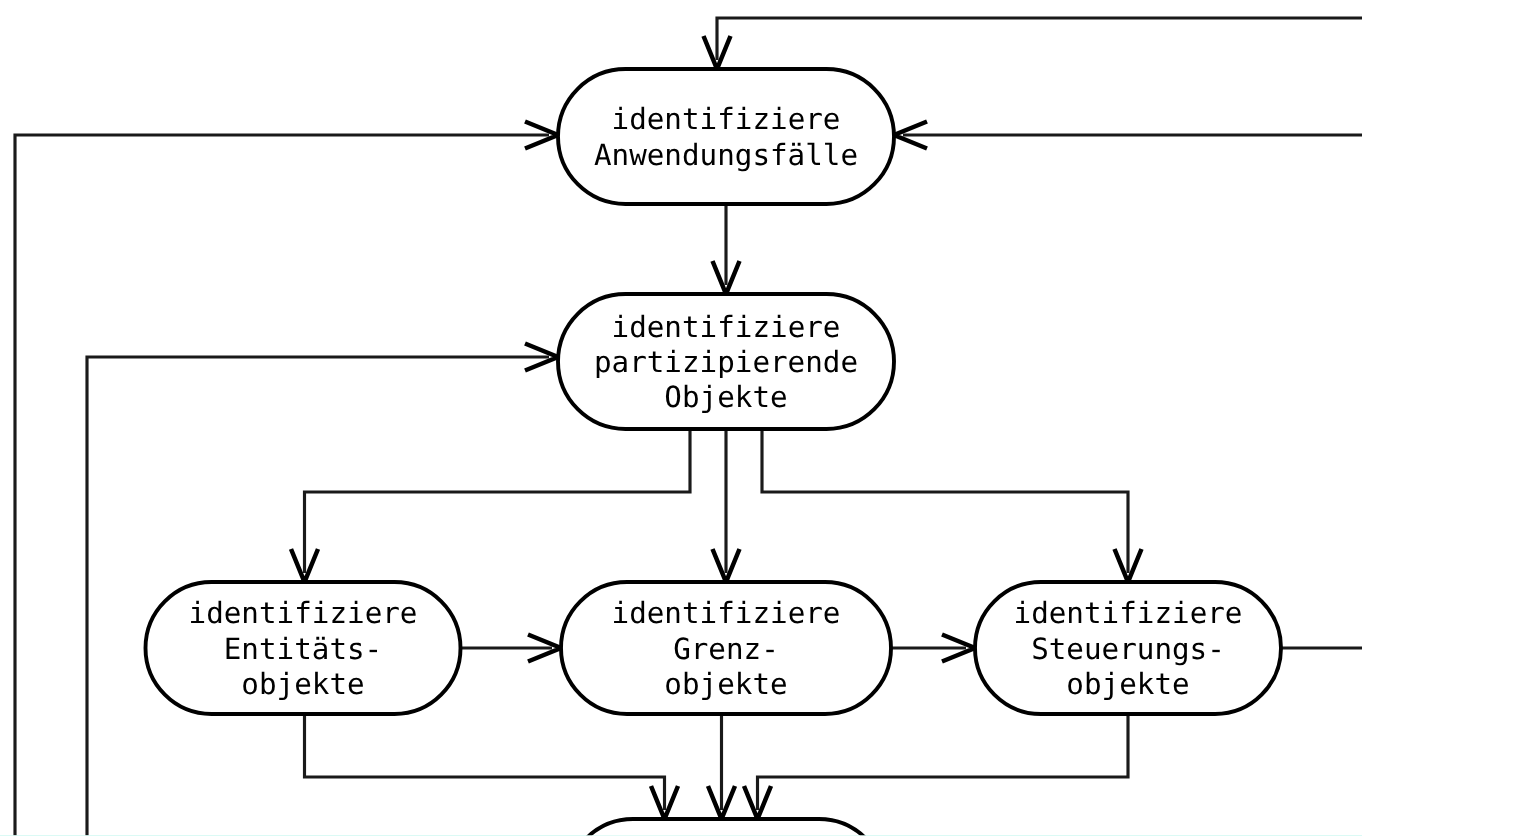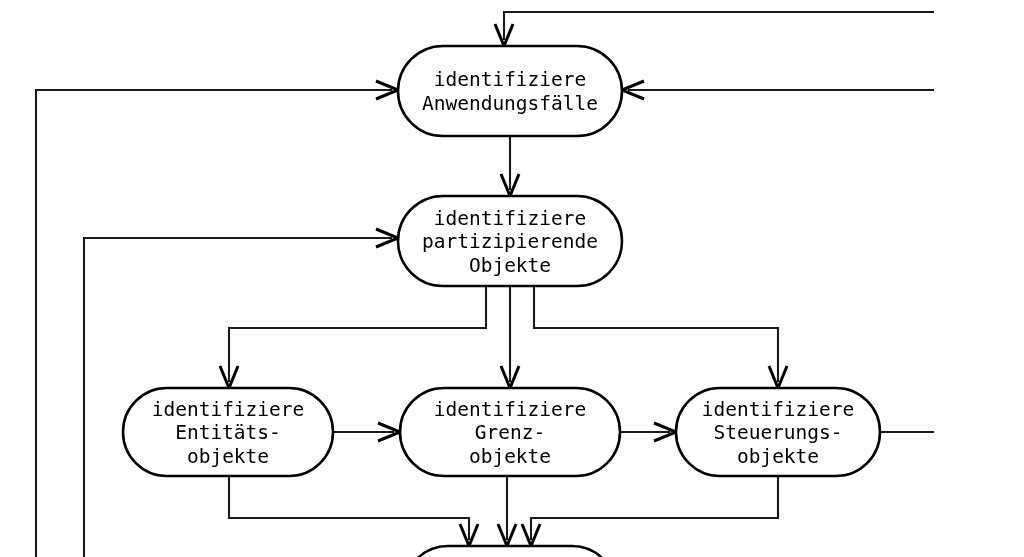--- a/index.html
+++ b/index.html
@@ -10,21 +10,20 @@
   }
   body {
     font-family: "DejaVu Sans Mono", monospace;
   }
   #diagram-root {
     position: relative;
     width: 908px;
     height: 557px;
     background: #5eead4;
     overflow: hidden;
-    margin-left: 26px;
   }
   svg#flowchart {
     display: block;
     width: 1024px;
     height: 557px;
   }
   .node-shape {
     fill: #ffffff;
     stroke: #000000;
     stroke-width: 2.6;

